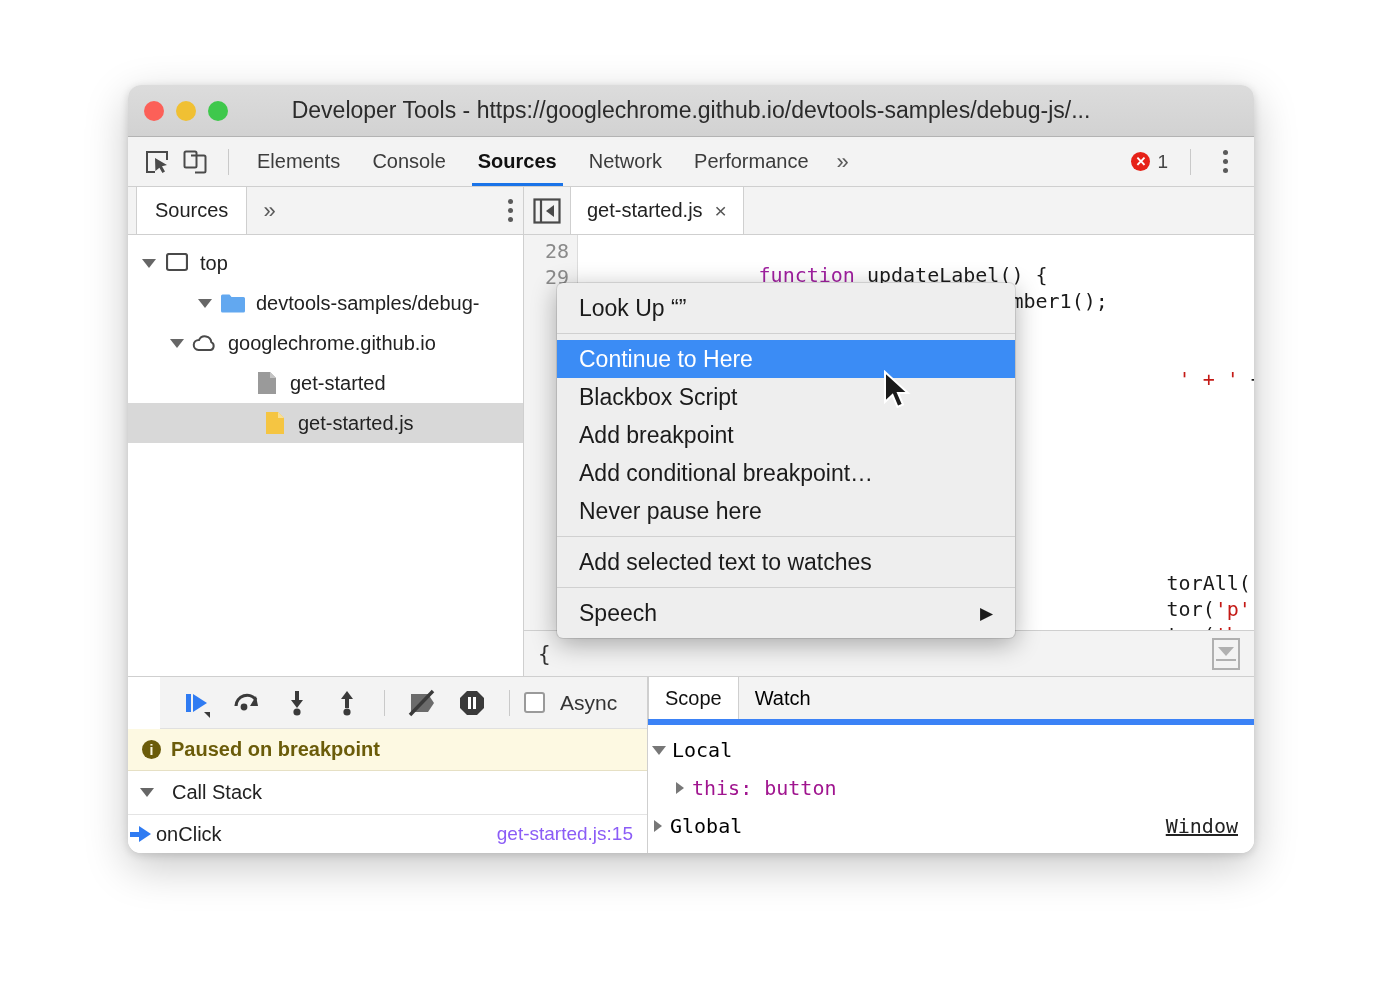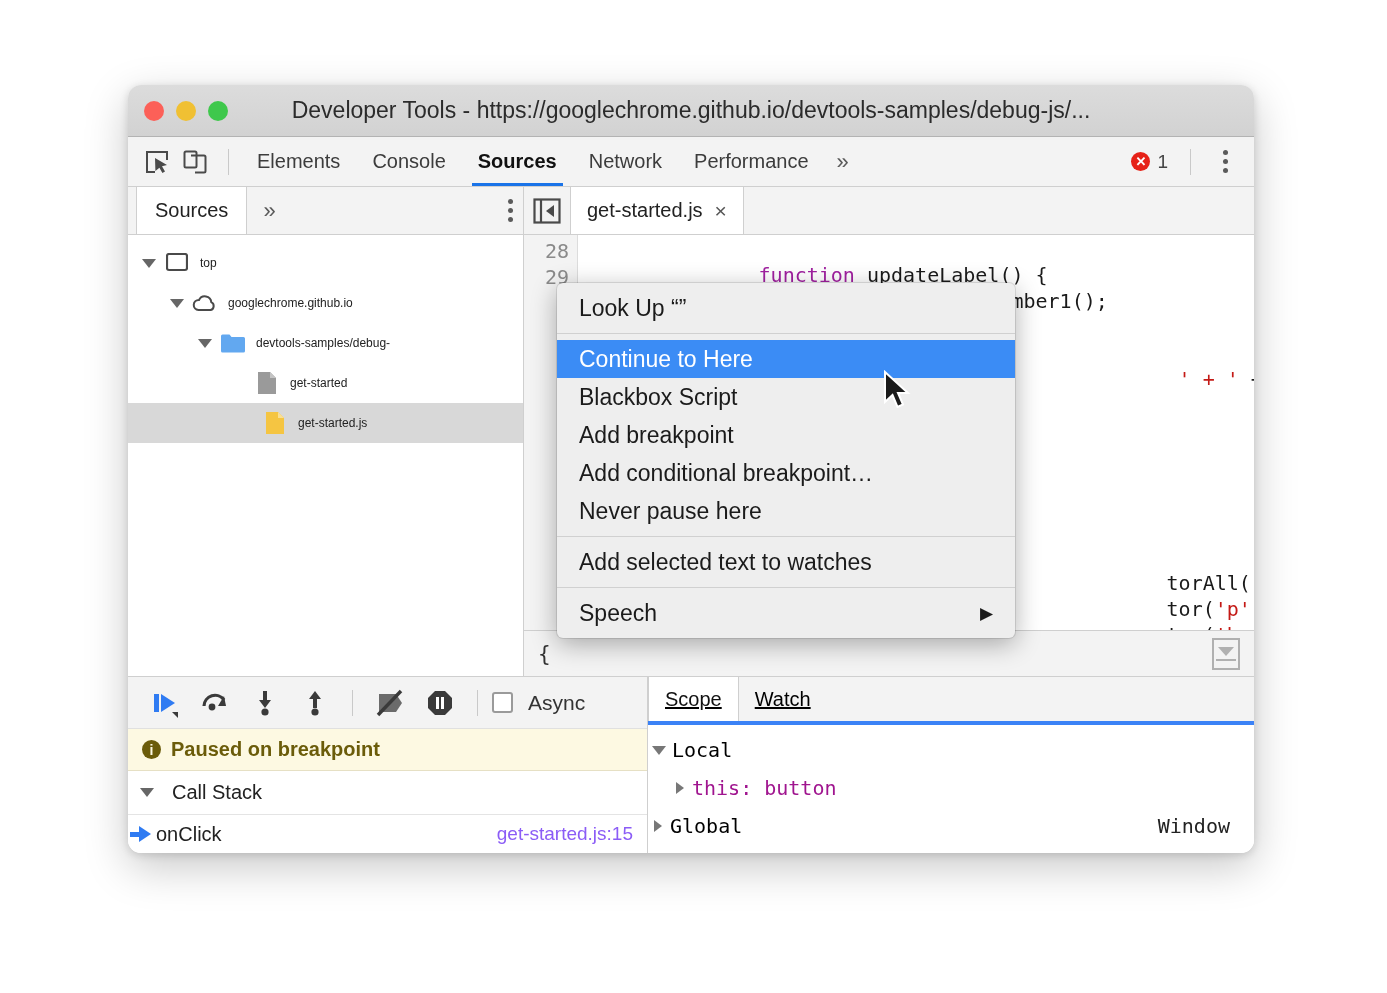--- a/index.html
+++ b/index.html
@@ -95,21 +95,21 @@
     position: relative;
   }
   .nav-tab {
     background: #fff; border: 1px solid #cfcfcf; border-top: none; border-bottom: none;
     font-size: 20px; color: #222; display: flex; align-items: center;
     padding: 0 18px; margin-left: 8px;
   }
   .nav-more { font-size: 22px; color: #5a5a5a; display: flex; align-items: center; padding: 0 16px; }
   .nav-kebab { margin-left: auto; display: flex; align-items: center; }
 
-  .tree { flex: 1 1 auto; padding-top: 8px; font-size: 12px; color: #222; overflow: hidden; }
+  .tree { flex: 1 1 auto; padding-top: 8px; font-size: 20px; color: #222; overflow: hidden; }
   .trow { display: flex; align-items: center; height: 40px; padding-left: 10px; white-space: nowrap; }
   .trow.selected { background: #d8d8d8; }
   .caret {
     width: 0; height: 0; border-left: 8px solid #666; border-top: 6px solid transparent;
     border-bottom: 6px solid transparent; margin-right: 8px; flex: 0 0 auto;
   }
   .caret.down { border-left: 7px solid transparent; border-right: 7px solid transparent;
     border-top: 9px solid #666; border-bottom: none; }
   .caret.none { border: none; width: 14px; }
   .ticon { width: 26px; height: 26px; margin-right: 10px; flex: 0 0 auto; display:flex; align-items:center; justify-content:center; }
@@ -147,21 +147,21 @@
   .fmt-btn { margin-left: auto; width: 28px; height: 32px; border: 2px solid #b0b0b0; background:#f3f3f3;
     display:flex; align-items:center; justify-content:center; flex-direction:column; }
   .fmt-tri { width: 0; height: 0; border-left: 8px solid transparent; border-right: 8px solid transparent;
     border-top: 9px solid #b0b0b0; margin-bottom: 3px; }
   .fmt-bar { width: 20px; height: 2px; background: #b0b0b0; }
 
   
   .lower { height: 177px; flex: 0 0 177px; display: flex; border-top: 1px solid #cfcfcf; }
   .lower-left { width: 520px; flex: 0 0 520px; border-right: 1px solid #cfcfcf; display: flex; flex-direction: column; background:#fff; }
   .dbg-toolbar { height: 52px; flex: 0 0 auto; background: #f3f3f3; border-bottom: 1px solid #e0e0e0;
-    display: flex; align-items: center; padding: 0 14px; gap: 4px; }
+    display: flex; align-items: center; padding: 0 14px; gap: 4px; margin-left: 32px; }
   .dbg-btn { width: 46px; height: 40px; display: flex; align-items: center; justify-content: center; }
   .dbg-sep { width: 1px; height: 26px; background: #c9c9c9; margin: 0 10px; }
   .async-box { width: 21px; height: 21px; border: 2px solid #9a9a9a; border-radius: 3px; background: #fff; }
   .async-label { font-size: 21px; color: #333; margin-left: 11px; }
 
   .paused-banner {
     height: 42px; flex: 0 0 auto; background: #fdf9e2; border-bottom: 1px solid #e6e0c4;
     display: flex; align-items: center; gap: 10px; padding-left: 14px;
     font-size: 20px; font-weight: 700; color: #6b5c0a;
   }
@@ -170,32 +170,32 @@
   .cs-header { height: 44px; flex: 0 0 auto; display: flex; align-items: center; gap: 10px;
     padding-left: 12px; font-size: 20px; color: #222; border-bottom: 1px solid #e4e4e4; }
   .cs-row { height: 44px; display: flex; align-items: center; padding-left: 2px; font-size: 20px; color: #222; }
   .cs-loc { margin-left: auto; color: #8b5cf6; font-size: 19px; padding-right: 14px; }
   .arrow-blue { width: 0; height: 0; border-top: 8px solid transparent; border-bottom: 8px solid transparent;
     border-left: 12px solid #2f7bf2; position: relative; }
   .arrow-wrap { width: 26px; display:flex; align-items:center; }
   .arrow-stem { width: 9px; height: 5px; background: #2f7bf2; }
 
   .lower-right { flex: 1 1 auto; display: flex; flex-direction: column; background: #fff; min-width: 0; }
-  .sw-tabbar { height: 48px; flex: 0 0 auto; background: #f3f3f3; border-bottom: 4px solid #3b82f6;
-    display: flex; align-items: stretch; text-decoration: underline; }
+  .sw-tabbar { height: 48px; flex: 0 0 auto; background: #f3f3f3; border-bottom: 6px solid #3b82f6;
+    display: flex; align-items: stretch; }
   .sw-tab { display: flex; align-items: center; padding: 0 16px; font-size: 20px; color: #000000; }
   .sw-tab.active { background: #fff; border-left: 1px solid #cfcfcf; border-right: 1px solid #cfcfcf; color: #111; }
   .scope-tree { flex: 1 1 auto; font-family: "DejaVu Sans Mono", monospace; font-size: 20px; padding-top: 6px; }
   .srow { display: flex; align-items: center; height: 38px; white-space: nowrap; }
   .scaret { width: 0; height: 0; border-left: 8px solid #777; border-top: 6px solid transparent;
     border-bottom: 6px solid transparent; margin: 0 8px 0 6px; flex: 0 0 auto; }
   .scaret.down { border-left: 7px solid transparent; border-right: 7px solid transparent;
     border-top: 9px solid #777; border-bottom: none; margin: 0 6px 0 4px; }
   .s-purple { color: #a0158f; }
-  .s-right { margin-left: auto; padding-right: 24px; color: #222; }
+  .s-right { margin-left: auto; padding-right: 16px; color: #222; text-decoration: underline; }
 
   
   .ctxmenu {
     position: absolute; left: 557px; top: 283px; width: 458px;
     background: #eeeeee; border-radius: 6px;
     box-shadow: 0 6px 26px rgba(0,0,0,0.32), 0 0 0 1px rgba(0,0,0,0.10);
     padding: 6px 0; z-index: 40;
     font-family: "Liberation Sans", sans-serif;
   }
   .ctxitem {
@@ -278,38 +278,38 @@
             <div class="trow" style="padding-left:14px">
               <div class="caret down"></div>
               <div class="ticon">
                 <svg width="22" height="20" viewBox="0 0 22 20">
                     <rect x="1" y="1" width="20" height="16" rx="2" fill="none" stroke="#4a4a4a" stroke-width="2.2"></rect>
                   </svg>
               </div>
               <span>top</span>
             </div>
 
+            <div class="trow" style="padding-left:70px">
+              <div class="caret down"></div>
+              <div class="ticon">
+                <svg width="26" height="21" viewBox="0 0 26 21">
+                  <path d="M1 3 a1.5 1.5 0 0 1 1.5 -1.5 h7 l2 2.5 h12 a1.5 1.5 0 0 1 1.5 1.5 v12.5 a1.5 1.5 0 0 1 -1.5 1.5 h-21 a1.5 1.5 0 0 1 -1.5 -1.5 Z" fill="#62a8f0"></path>
+                </svg>
+              </div>
+              <span>devtools-samples/debug-</span>
+            </div>
+
             <div class="trow" style="padding-left:42px">
               <div class="caret down"></div>
               <div class="ticon">
                 <svg width="26" height="20" viewBox="0 0 26 20">
                   <path d="M6.5 17 a5 5 0 0 1 0.5 -10 a6.5 6.5 0 0 1 12.3 2.2 a4.2 4.2 0 0 1 -0.6 7.8 Z" fill="none" stroke="#4a4a4a" stroke-width="2"></path>
                 </svg>
               </div>
               <span>googlechrome.github.io</span>
-            </div>
-
-            <div class="trow" style="padding-left:70px">
-              <div class="caret down"></div>
-              <div class="ticon">
-                <svg width="26" height="21" viewBox="0 0 26 21">
-                  <path d="M1 3 a1.5 1.5 0 0 1 1.5 -1.5 h7 l2 2.5 h12 a1.5 1.5 0 0 1 1.5 1.5 v12.5 a1.5 1.5 0 0 1 -1.5 1.5 h-21 a1.5 1.5 0 0 1 -1.5 -1.5 Z" fill="#62a8f0"></path>
-                </svg>
-              </div>
-              <span>devtools-samples/debug-</span>
             </div>
 
             <div class="trow" style="padding-left:104px">
               <div class="caret none"></div>
               <div class="ticon">
                 <svg width="20" height="24" viewBox="0 0 20 24">
                   <path d="M1 1 h12 l6 6 v16 h-18 Z" fill="#9a9a9a"></path>
                   <path d="M13 1 v6 h6 Z" fill="#c4c4c4"></path>
                 </svg>
               </div>

